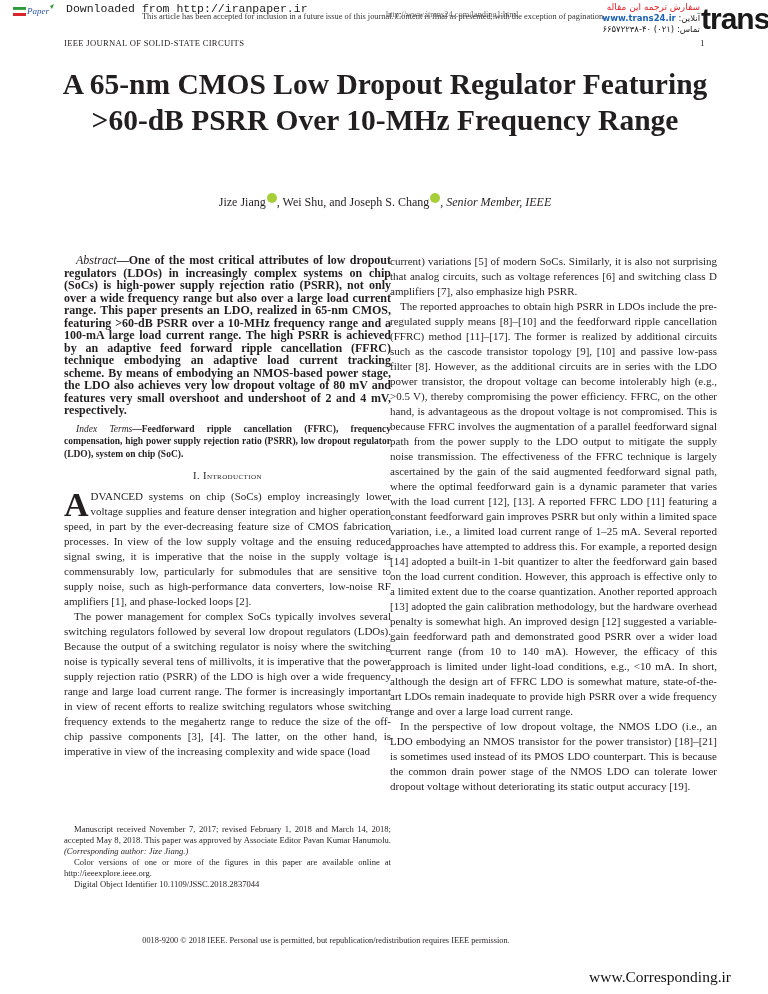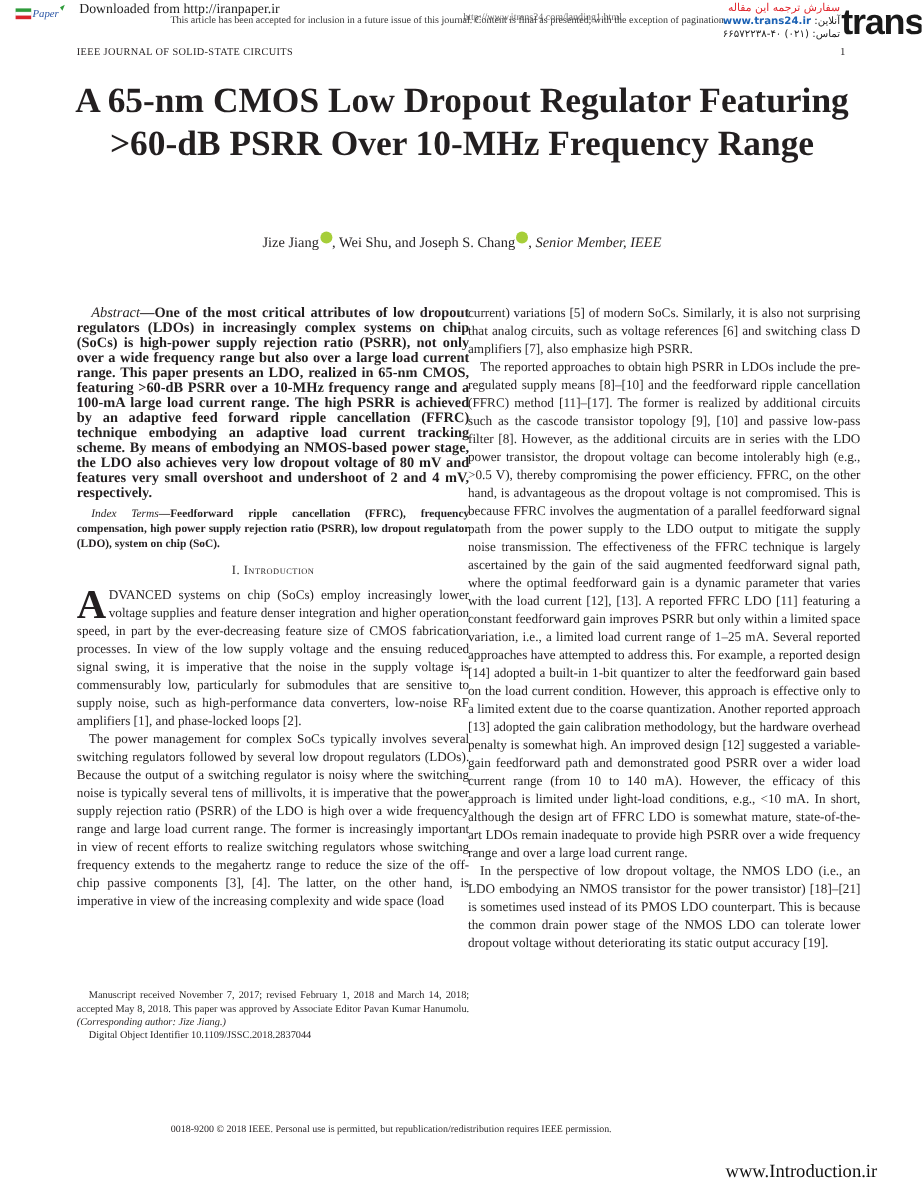--- a/index.html
+++ b/index.html
@@ -1,21 +1,21 @@
 <!DOCTYPE html>
 <html><head>
 <meta charset="utf-8">
 <style>
   * { margin:0; padding:0; box-sizing:border-box; }
   html, body { width:768px; height:994px; background:#fff; overflow:hidden; }
   body { position:relative; font-family:"Liberation Serif", "DejaVu Serif", serif; color:#231f20; }
 
   .top-bar { position:absolute; top:0; left:0; width:679px; height:40px; }
   .iranpaper-logo { position:absolute; left:12px; top:3px; width:46px; height:16px; }
-  .dl-text { position:absolute; left:66px; top:2px; font-size:11.5px; color:#222; white-space:nowrap; }
+  .dl-text { position:absolute; left:66px; top:2px; font-size:11.5px; color:#222; white-space:nowrap;font-family:Liberation Mono, monospace; }
   .accept-text { position:absolute; left:142px; top:12px; font-size:8.4px; color:#333; white-space:nowrap; }
   .overlay-url { position:absolute; left:386px; top:10px; font-size:8.4px; color:#444; white-space:nowrap; opacity:0.8; }
   .trans-box { position:absolute; left:574px; top:1px; width:126px; height:36px; direction:rtl; text-align:right; }
   .trans-line1 { font-family:"DejaVu Sans", sans-serif; font-size:9px; color:#e0242b; font-weight:normal; line-height:12px; }
   .trans-line2 { font-family:"DejaVu Sans", sans-serif; font-size:8.5px; color:#222; line-height:11px; }
   .trans-line2 .site { color:#1c62b4; font-weight:bold; direction:ltr; unicode-bidi:embed; }
   .trans-line3 { font-family:"DejaVu Sans", sans-serif; font-size:8.5px; color:#222; line-height:11px; }
   .trans-logo { position:absolute; left:701px; top:2px; font-family:"Liberation Sans", sans-serif; font-weight:bold; font-size:30px; letter-spacing:-1px; color:#1a1a1a; line-height:34px; }
 
   .journal-name { position:absolute; left:64px; top:38px; font-size:8.6px; letter-spacing:0.3px; color:#231f20; }
@@ -97,20 +97,21 @@
 </div>
 
 <div class="col col-right">
   <p class="para first">current) variations [5] of modern SoCs. Similarly, it is also not surprising that analog circuits, such as voltage references [6] and switching class D amplifiers [7], also emphasize high PSRR.</p>
   <p class="para">The reported approaches to obtain high PSRR in LDOs include the pre-regulated supply means [8]–[10] and the feedforward ripple cancellation (FFRC) method [11]–[17]. The former is realized by additional circuits such as the cascode transistor topology [9], [10] and passive low-pass filter [8]. However, as the additional circuits are in series with the LDO power transistor, the dropout voltage can become intolerably high (e.g., &gt;0.5 V), thereby compromising the power efficiency. FFRC, on the other hand, is advantageous as the dropout voltage is not compromised. This is because FFRC involves the augmentation of a parallel feedforward signal path from the power supply to the LDO output to mitigate the supply noise transmission. The effectiveness of the FFRC technique is largely ascertained by the gain of the said augmented feedforward signal path, where the optimal feedforward gain is a dynamic parameter that varies with the load current [12], [13]. A reported FFRC LDO [11] featuring a constant feedforward gain improves PSRR but only within a limited space variation, i.e., a limited load current range of 1–25 mA. Several reported approaches have attempted to address this. For example, a reported design [14] adopted a built-in 1-bit quantizer to alter the feedforward gain based on the load current condition. However, this approach is effective only to a limited extent due to the coarse quantization. Another reported approach [13] adopted the gain calibration methodology, but the hardware overhead penalty is somewhat high. An improved design [12] suggested a variable-gain feedforward path and demonstrated good PSRR over a wider load current range (from 10 to 140 mA). However, the efficacy of this approach is limited under light-load conditions, e.g., &lt;10 mA. In short, although the design art of FFRC LDO is somewhat mature, state-of-the-art LDOs remain inadequate to provide high PSRR over a wide frequency range and over a large load current range.</p>
   <p class="para">In the perspective of low dropout voltage, the NMOS LDO (i.e., an LDO embodying an NMOS transistor for the power transistor) [18]–[21] is sometimes used instead of its PMOS LDO counterpart. This is because the common drain power stage of the NMOS LDO can tolerate lower dropout voltage without deteriorating its static output accuracy [19].</p>
 </div>
 
 <div class="footnotes">
   <p><span>Manuscript received November 7, 2017; revised February 1, 2018 and March 14, 2018; accepted May 8, 2018. This paper was approved by Associate Editor Pavan Kumar Hanumolu.</span> <em>(Corresponding author: Jize Jiang.)</em></p>
+  <p>Color versions of one or more of the figures in this paper are available online at http://ieeexplore.ieee.org.</p>
   <p>Digital Object Identifier 10.1109/JSSC.2018.2837044</p>
 </div>
 
 <div class="copyright">
   <div>0018-9200 © 2018 IEEE. Personal use is permitted, but republication/redistribution requires IEEE permission.</div>
 </div>
 
-<div class="watermark">www.Introduction.ir</div>
+<div class="watermark">www.Corresponding.ir</div>
 
 </body></html>

